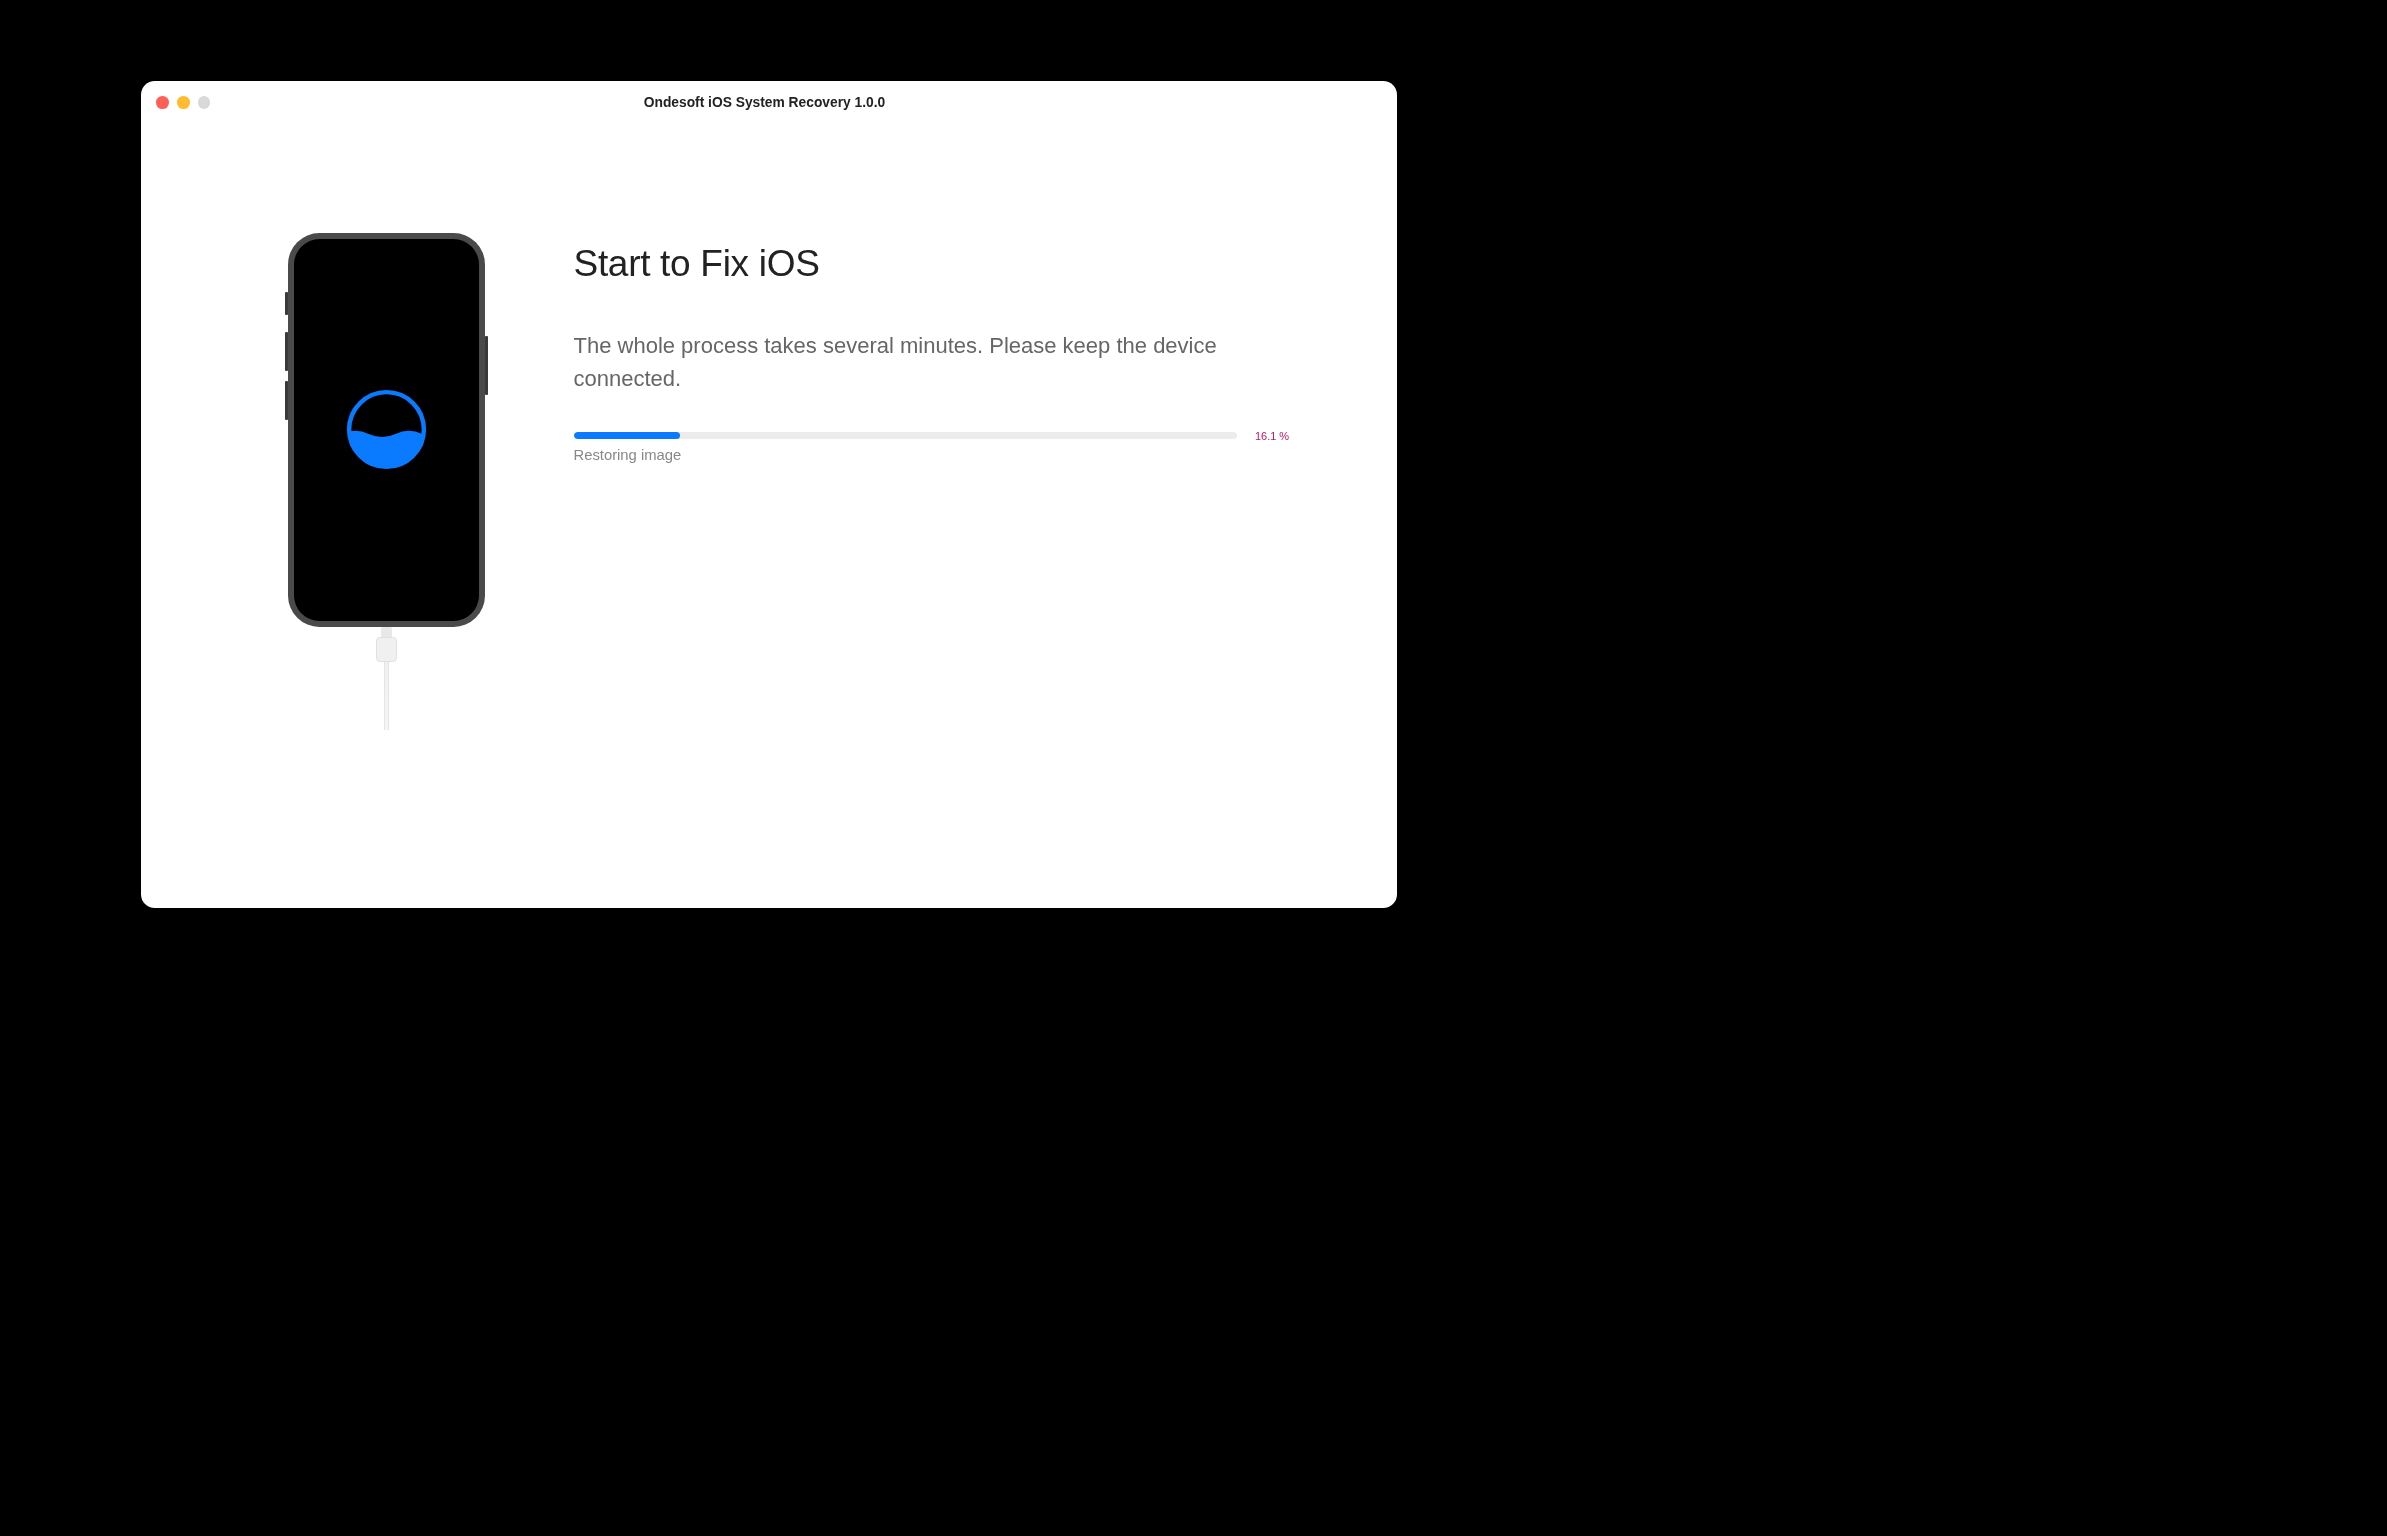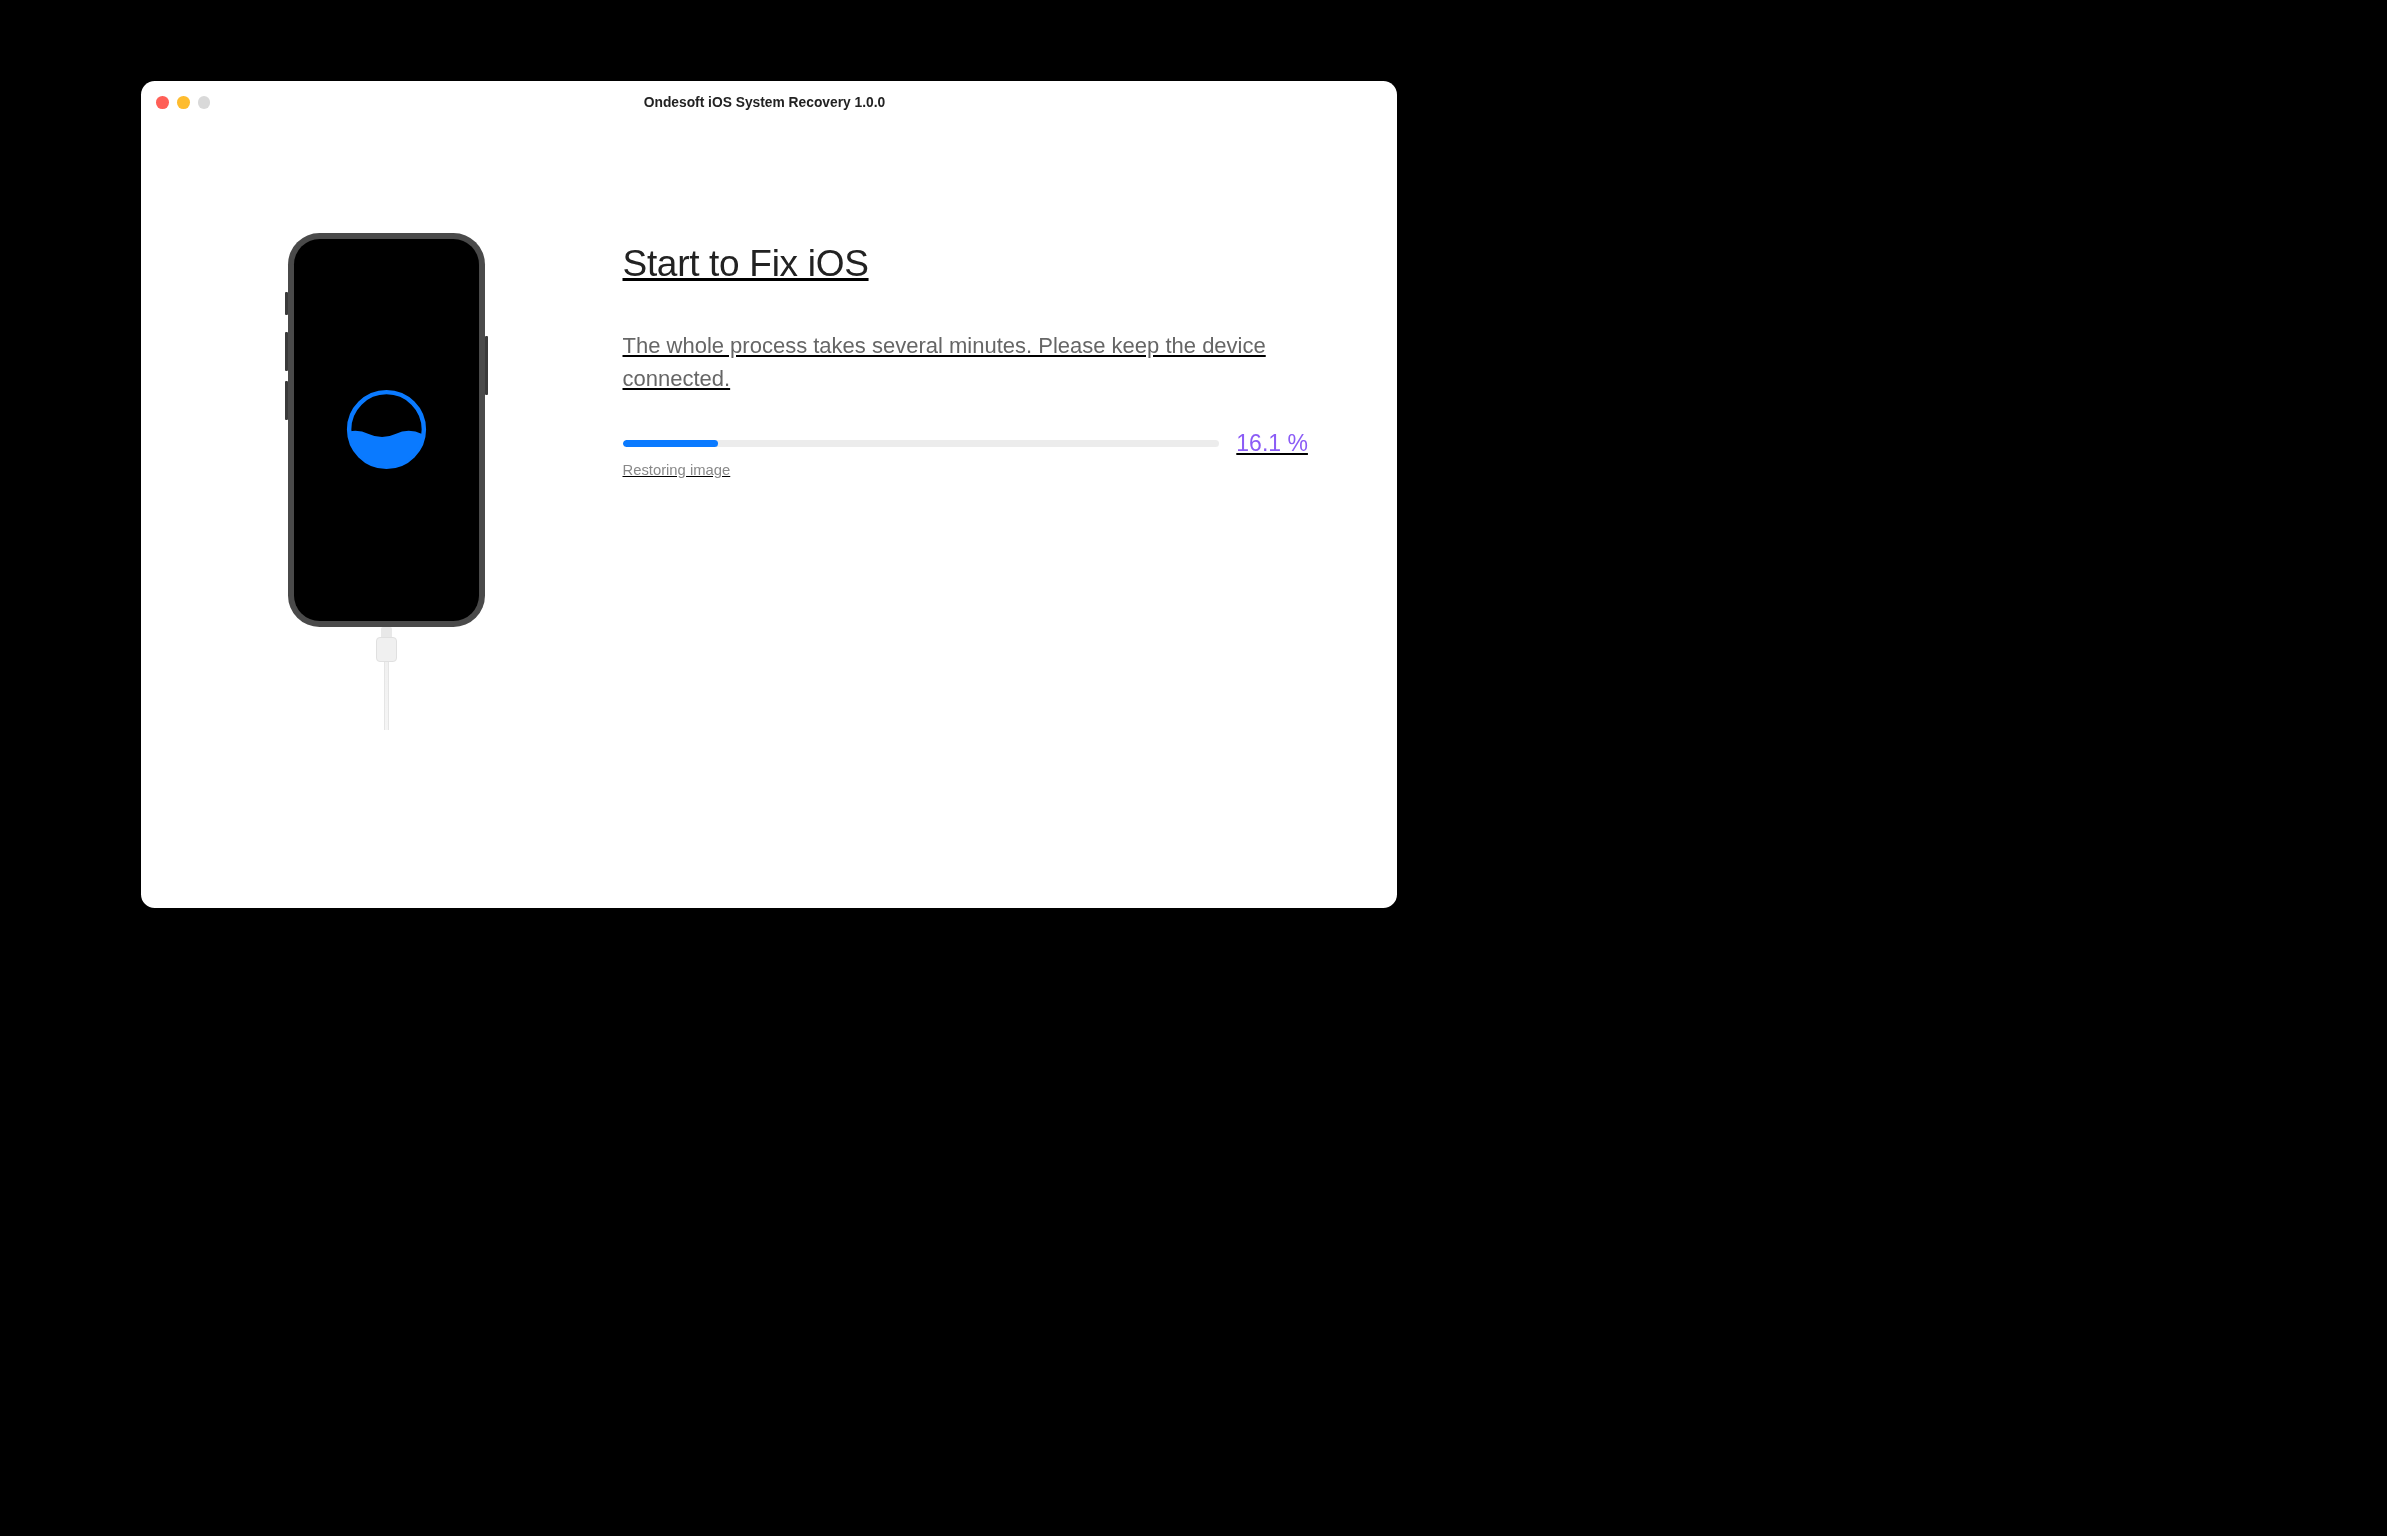--- a/index.html
+++ b/index.html
@@ -48,22 +48,20 @@
       text-align: center;
       font-size: 13.8px;
       font-weight: 600;
       color: #222;
       pointer-events: none;
     }
     .content {
       flex: 1;
       display: flex;
       padding: 89px 59px 59px 59px;
-      gap: 49px;
-      text-decoration: underline;
     }
     .left {
       width: 374px;
       display: flex;
       justify-content: center;
       align-items: flex-start;
       padding-top: 19.7px;
     }
     .phone-wrap {
       display: flex;
@@ -169,22 +167,22 @@
       background: #ececec;
       border-radius: 3.9px;
       overflow: hidden;
     }
     .progress-fill {
       height: 100%;
       background: #0a7aff;
       border-radius: 3.9px;
     }
     .progress-pct {
-      font-size: 23px;
-      color: #8b5cf6;
+      font-size: 11px;
+      color: #be185d;
       min-width: 53px;
     }
     .progress-status {
       font-size: 14.8px;
       color: #888;
       margin-top: 5px;
     }
   </style>
 </head>
 <body>

